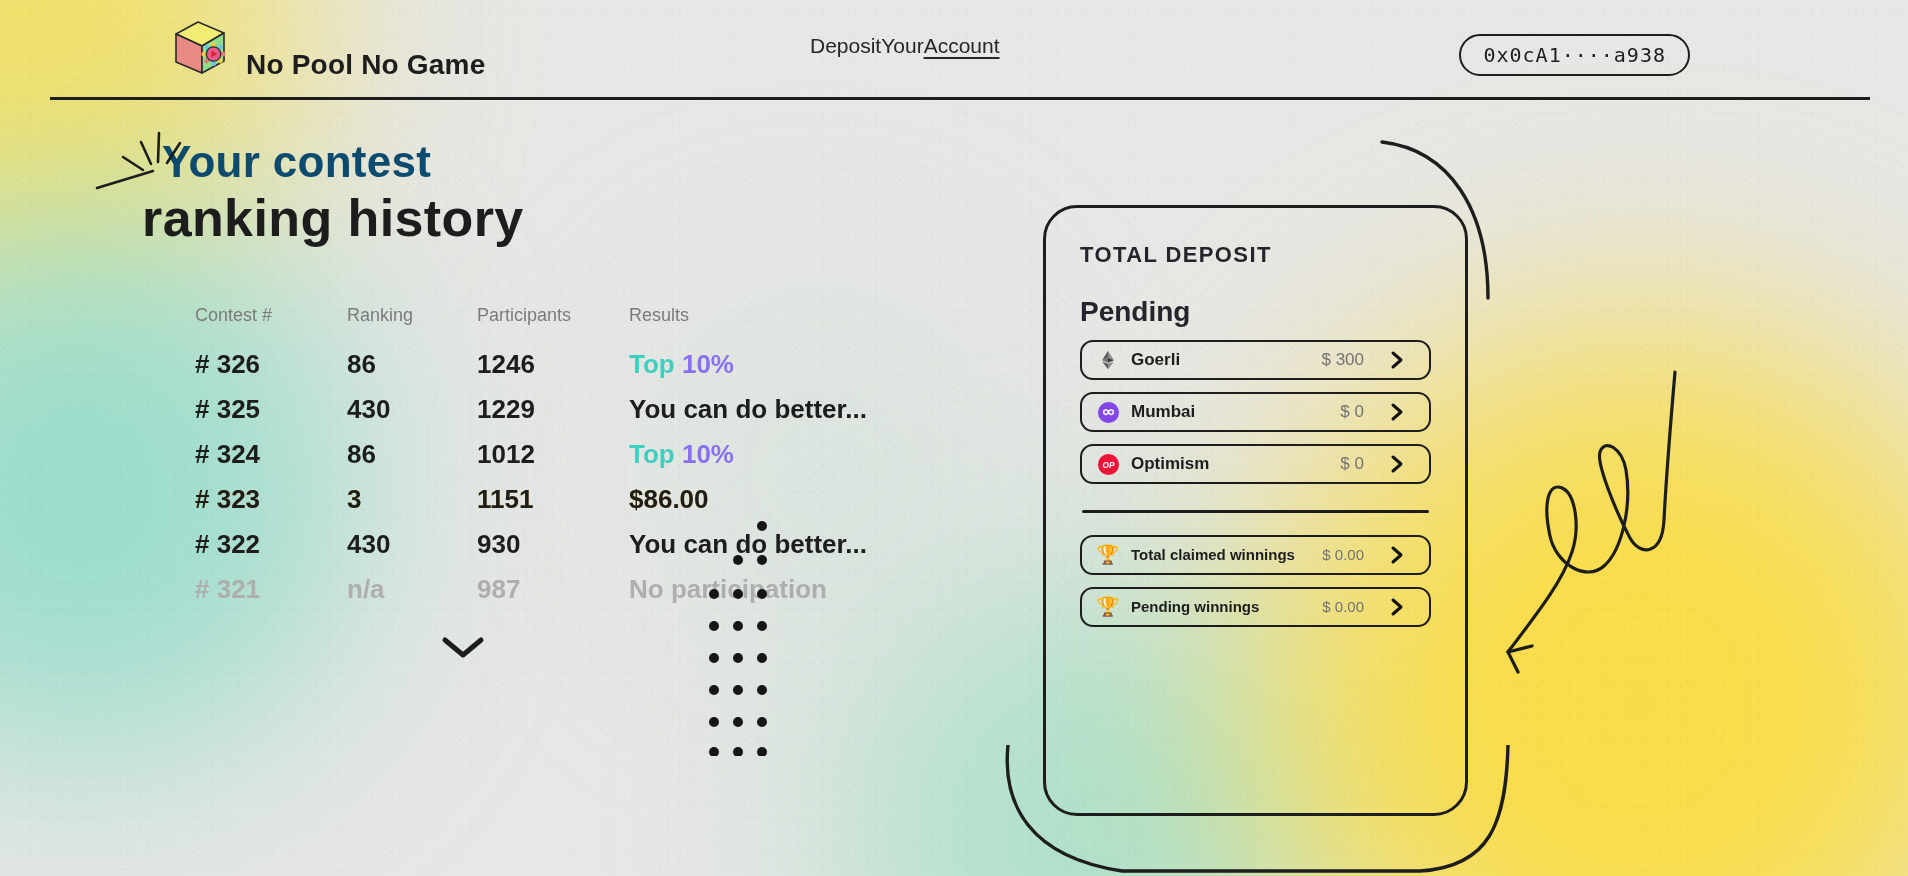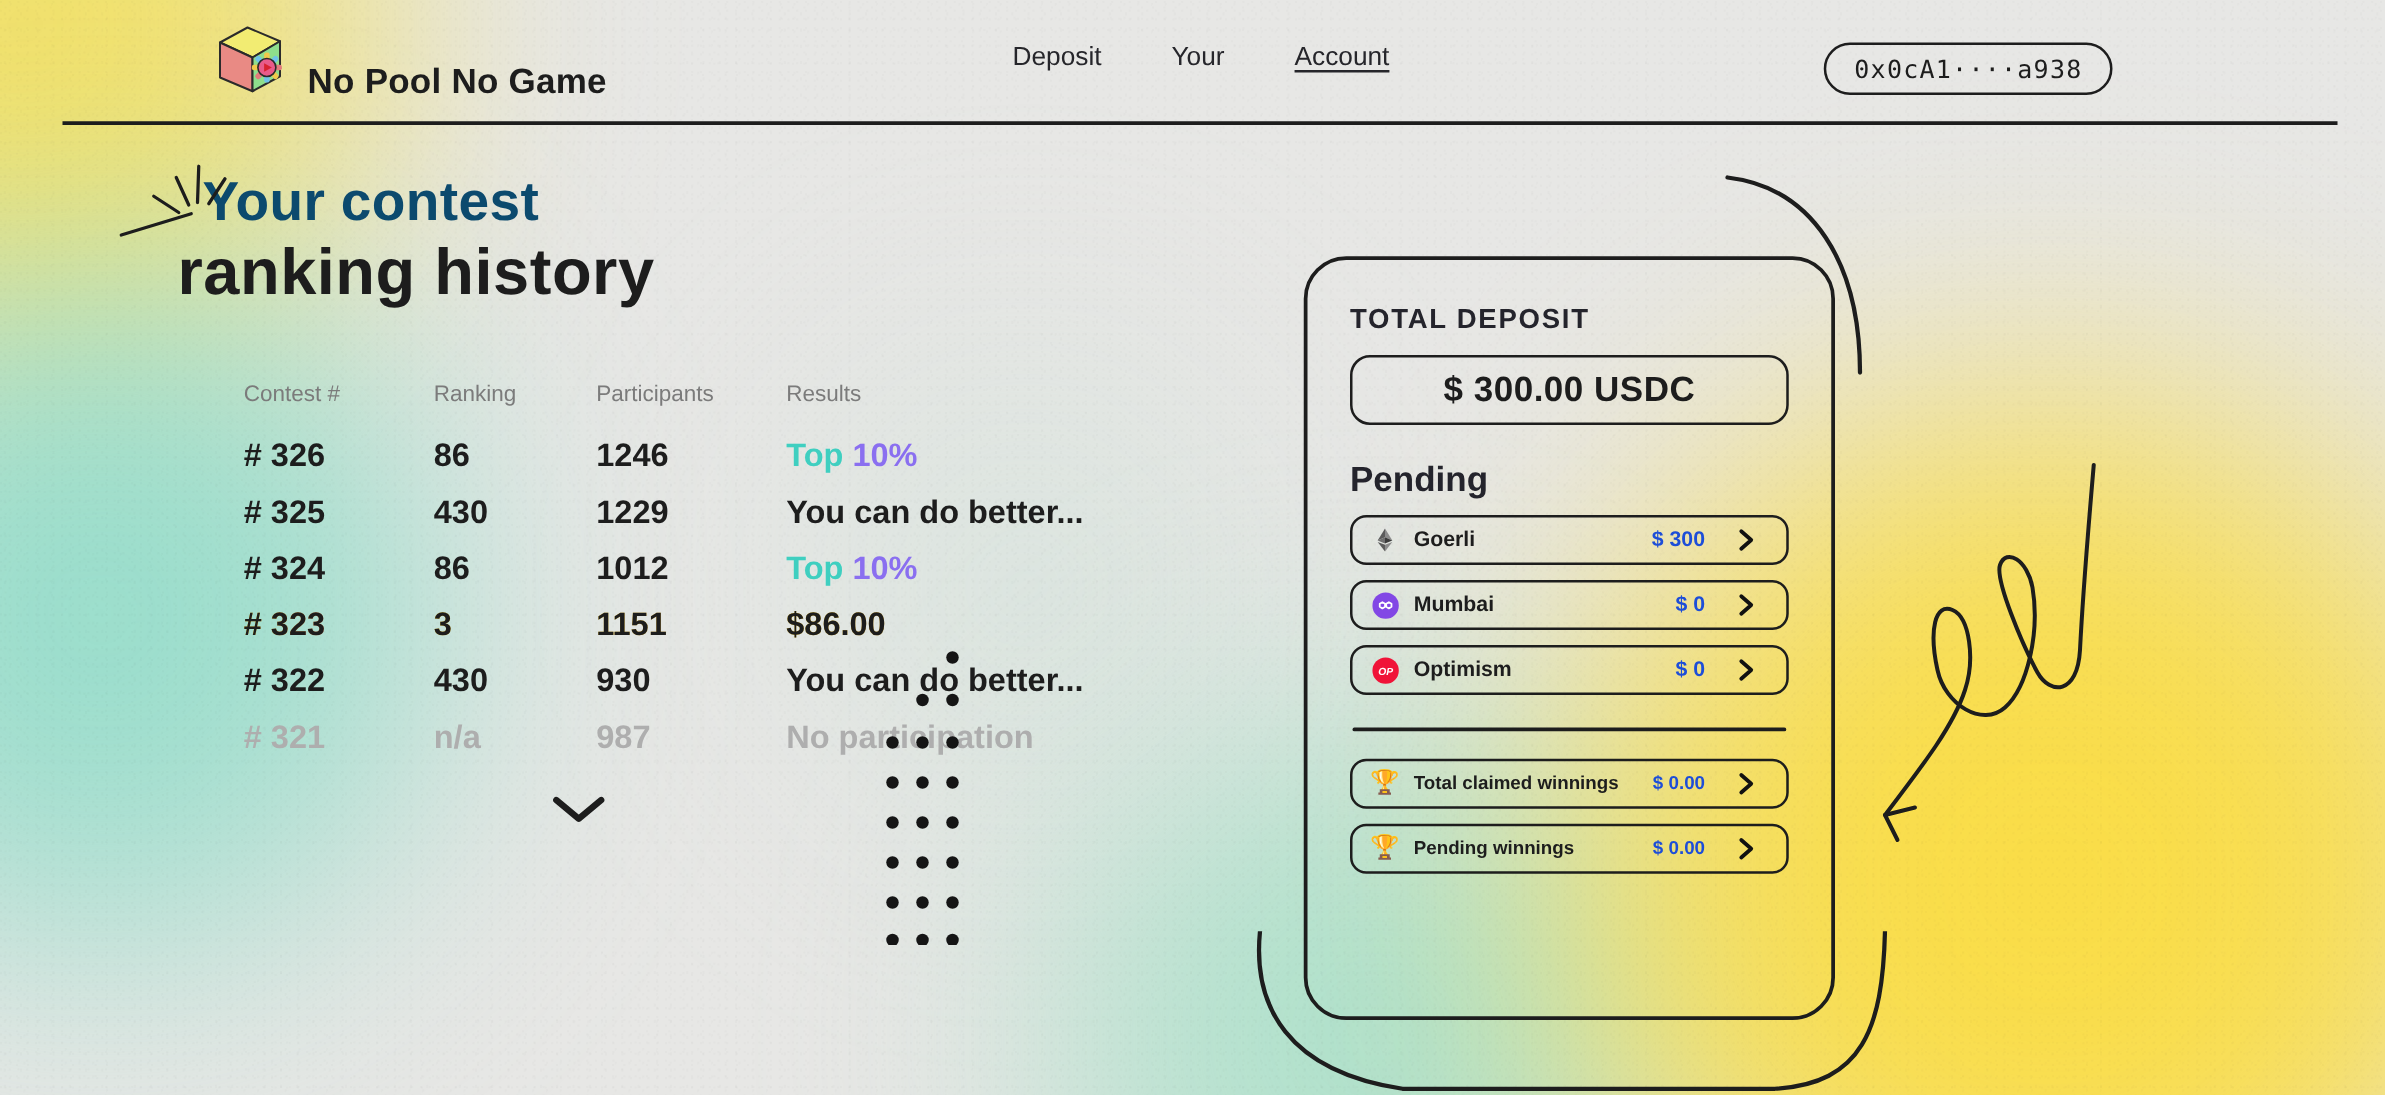--- a/index.html
+++ b/index.html
@@ -34,21 +34,21 @@
   #page { position:relative; z-index:2; width:1908px; height:876px; }
 
   
   .header { position:absolute; left:50px; top:0; width:1820px; height:100px;
             display:flex; align-items:center; border-bottom:3px solid #1d1d1d; }
   .brand { display:flex; align-items:flex-end; gap:14px; margin-left:118px; }
   .cube { width:64px; height:64px; flex:0 0 64px; }
   .brand-name { font-size:28px; font-weight:700; color:#1d1d1d; letter-spacing:.2px;
                 font-family:"Liberation Sans", sans-serif; white-space:nowrap; }
 
-  .nav { position:absolute; left:760px; top:34px; display:flex; gap:56px; }
+  .nav { position:absolute; left:760px; top:34px; display:flex; }
   .nav a { font-size:21px; color:#26262b; text-decoration:none; font-weight:500; }
   .nav a.active { text-decoration:underline; text-underline-offset:4px; text-decoration-thickness:2px; }
 
   .wallet { position:absolute; right:180px; top:34px;
             border:2.5px solid #1d1d1d; border-radius:24px; padding:7px 22px;
             font-family:"DejaVu Sans Mono", monospace; font-size:20px; color:#1d1d1d;
             letter-spacing:1px; background:transparent; white-space:nowrap; }
 
   
   .left { position:absolute; left:100px; top:140px; width:880px; }
@@ -87,21 +87,21 @@
   .card h4 { font-size:22px; font-weight:700; color:#24242c; letter-spacing:1.4px; }
   .total-box { margin-top:16px; height:56px; border:2.5px solid #1d1d1d; border-radius:16px;
                display:flex; align-items:center; justify-content:center;
                font-size:28px; font-weight:700; color:#1d1d1d; letter-spacing:.4px; }
   .card h3 { margin-top:28px; font-size:28px; font-weight:700; color:#24242c; }
 
   .rowbtn { margin-top:12px; height:40px; border:2.5px solid #1d1d1d; border-radius:13px;
             display:flex; align-items:center; padding:0 24px 0 14px; gap:11px; cursor:pointer; }
   .rowbtn .ico { width:24px; height:24px; flex:0 0 24px; display:flex; align-items:center; justify-content:center; }
   .rowbtn .lbl { font-size:17px; font-weight:700; color:#1d1d1d; }
-  .rowbtn .amt { margin-left:auto; font-size:17px; font-weight:700; color:#1d4ed8; }
+  .rowbtn .amt { margin-left:auto; font-size:17px; font-weight:400; color:#737373; }
   .rowbtn .arr { margin-left:14px; width:16px; display:flex; }
   .rowbtn.small .lbl { font-size:15px; }
   .rowbtn.small .amt { font-size:15px; }
 
   .divider { margin:26px 2px 22px 2px; height:2.5px; background:#1d1d1d; border-radius:2px; }
   .trophy { font-size:19px; line-height:1; }
   .deco { position:absolute; pointer-events:none; }
 </style>
 </head>
 <body>
@@ -262,21 +262,20 @@
              C148 156 126 104 130 92 C135 78 152 88 156 110
              C162 146 152 190 134 206 C116 222 86 204 80 176
              C73 144 78 122 92 128 C106 134 110 168 102 192
              C93 220 70 250 38 292" fill="none" stroke="#1d1d1d" stroke-width="3.2" stroke-linecap="round"></path>
     <path d="M38 292 L62 286 M38 292 L48 312" fill="none" stroke="#1d1d1d" stroke-width="3.2" stroke-linecap="round"></path>
   </svg>
 
   <div class="card">
 
     <h4>TOTAL DEPOSIT</h4>
-    <div class="total-box">$ 300.00 USDC</div>
 
     <h3>Pending</h3>
 
     <div class="rowbtn">
       <span class="ico">
         <svg viewBox="0 0 24 24" width="22" height="22">
           <path d="M12 2 L12 9.6 L18.4 12.4 Z" fill="#8c8c8c"></path>
           <path d="M12 2 L5.6 12.4 L12 9.6 Z" fill="#5b5b5b"></path>
           <path d="M12 16.2 L12 22 L18.4 13.7 Z" fill="#8c8c8c"></path>
           <path d="M12 22 L12 16.2 L5.6 13.7 Z" fill="#5b5b5b"></path>

